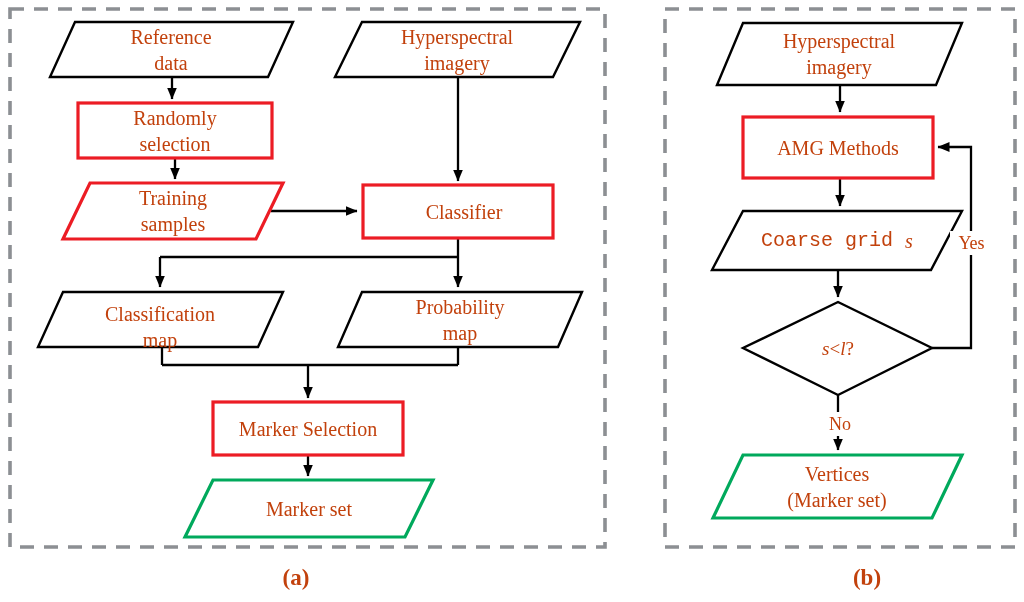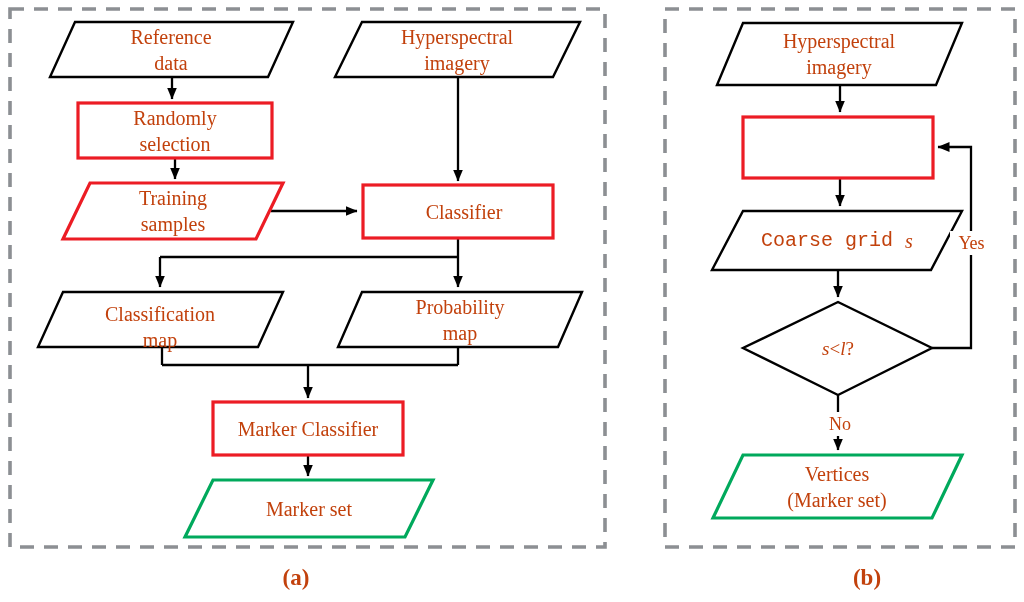--- a/index.html
+++ b/index.html
@@ -95,26 +95,27 @@
 imagery</div>
   <div class="node-label" style="left:73px;top:184px;width:200px;height:54px;">Training
 samples</div>
   <div class="node-label" style="left:80px;top:104px;width:190px;height:53px;">Randomly
 selection</div>
   <div class="node-label" style="left:363px;top:186px;width:202px;height:51px;">Classifier</div>
   <div class="node-label" style="left:60px;top:293px;width:200px;height:68px;">Classification
 map</div>
   <div class="node-label" style="left:360px;top:293px;width:200px;height:53px;">Probability
 map</div>
-  <div class="node-label" style="left:213px;top:403px;width:190px;height:51px;">Marker Classifier</div>
+  <div class="node-label" style="left:213px;top:403px;width:190px;height:51px;">Marker Selection</div>
   <div class="node-label" style="left:209px;top:482px;width:200px;height:53px;">Marker set</div>
   <div class="caption" style="left:246px;top:562px;width:100px;height:32px;">(a)</div>
 
   <div class="node-label" style="left:739px;top:27px;width:200px;height:54px;">Hyperspectral
 imagery</div>
+  <div class="node-label" style="left:743px;top:122px;width:190px;height:51px;">AMG Methods</div>
   <div class="node-label" style="left:737px;top:214px;width:200px;height:53px;"><span class="sp">Coarse grid </span><span class="it">s</span></div>
   <div class="node-label" style="left:768px;top:322px;width:140px;height:53px;font-size:19px;"><span class="it">s</span><span>&lt;</span><span class="it">l</span><span>?</span></div>
   <div class="edge-label" style="left:950px;top:231px;width:43px;height:24px;">Yes</div>
   <div class="edge-label" style="left:819px;top:412px;width:42px;height:24px;">No</div>
   <div class="node-label" style="left:737px;top:460px;width:200px;height:53px;">Vertices
 (Marker set)</div>
   <div class="caption" style="left:817px;top:562px;width:100px;height:32px;">(b)</div>
 
 </div>
 

